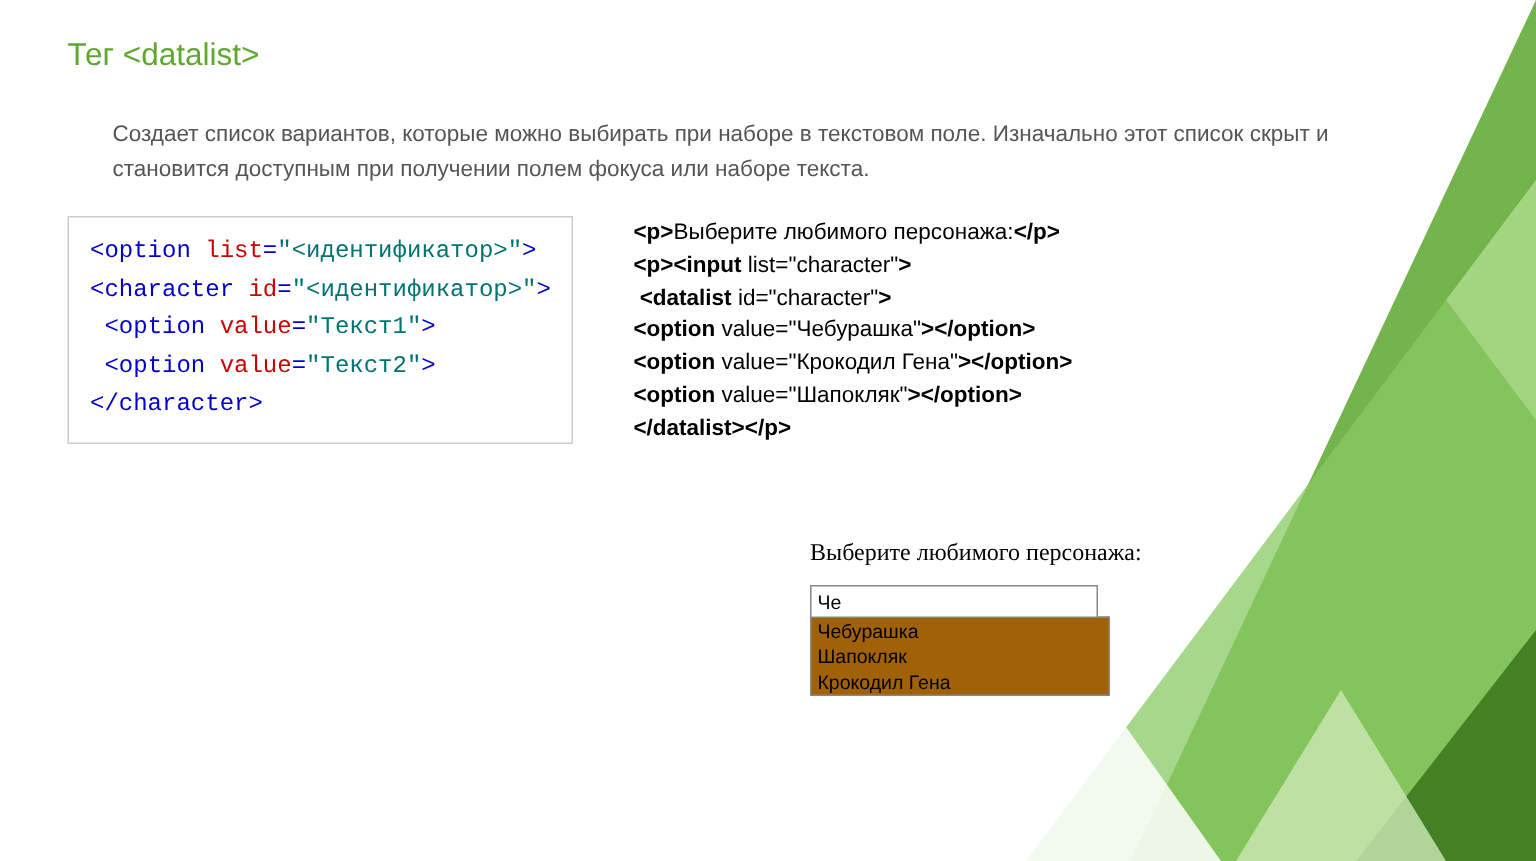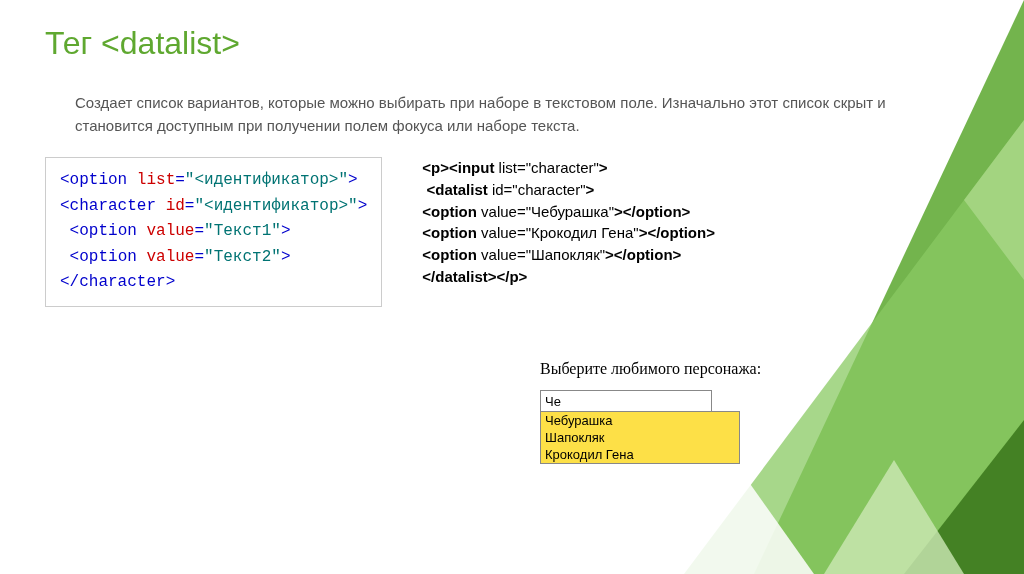--- a/index.html
+++ b/index.html
@@ -12,21 +12,21 @@
       overflow: hidden;
     }
     .slide {
       position: relative;
       width: 100%;
       height: 100%;
       padding: 25px 45px;
     }
     .title {
       color: #5fa830;
-      font-size: 32px;
+      font-size: 21px;
       font-weight: normal;
       margin-bottom: 30px;
     }
     .description {
       color: #555;
       font-size: 15px;
       text-align: left;
       line-height: 1.5;
       margin: 0 30px 20px 30px;
     }
@@ -57,31 +57,31 @@
       position: absolute;
       left: 540px;
       top: 360px;
       font-family: 'Times New Roman', serif;
       font-size: 16px;
       z-index: 2;
     }
     .demo-label { margin-bottom: 12px; }
     .demo-input {
       border: 1px solid #888;
-      width: 172px;
+      width: 192px;
       height: 22px;
       padding: 2px 4px;
       font-family: Arial, sans-serif;
       font-size: 13px;
       background: #fff;
     }
     .demo-dropdown {
       border: 1px solid #888;
       width: 200px;
-      background: #fde047;
+      background: #a16207;
       margin-top: -1px;
     }
     .demo-option {
       padding: 1px 4px;
       font-family: Arial, sans-serif;
       font-size: 13px;
     }
     .tag-blue { color: #0000cc; }
     .attr-red { color: #cc0000; }
     .val-teal { color: #007373; }
@@ -105,20 +105,21 @@
   <p class="description">Создает список вариантов, которые можно выбирать при наборе в текстовом поле. Изначально этот список скрыт и становится доступным при получении полем фокуса или наборе текста.</p>
 
   <div class="content-row">
     <div class="code-left"><span class="bracket">&lt;</span><span class="tag-blue">option</span> <span class="attr-red">list</span><span class="bracket">=</span><span class="val-teal">"&lt;идентификатор&gt;"</span><span class="bracket">&gt;</span>
 <span class="bracket">&lt;</span><span class="tag-blue">character</span> <span class="attr-red">id</span><span class="bracket">=</span><span class="val-teal">"&lt;идентификатор&gt;"</span><span class="bracket">&gt;</span>
  <span class="bracket">&lt;</span><span class="tag-blue">option</span> <span class="attr-red">value</span><span class="bracket">=</span><span class="val-teal">"Текст1"</span><span class="bracket">&gt;</span>
  <span class="bracket">&lt;</span><span class="tag-blue">option</span> <span class="attr-red">value</span><span class="bracket">=</span><span class="val-teal">"Текст2"</span><span class="bracket">&gt;</span>
 <span class="bracket">&lt;</span><span class="tag-blue">/character</span><span class="bracket">&gt;</span></div>
 
     <div class="code-right">
+      <div><b>&lt;p&gt;</b><span class="normal">Выберите любимого персонажа:</span><b>&lt;/p&gt;</b></div>
       <div><b>&lt;p&gt;&lt;input</b> <span class="normal">list="character"</span><b>&gt;</b></div>
       <div>&nbsp;<b>&lt;datalist</b> <span class="normal">id="character"</span><b>&gt;</b></div>
       <div><b>&lt;option</b> <span class="normal">value="Чебурашка"</span><b>&gt;&lt;/option&gt;</b></div>
       <div><b>&lt;option</b> <span class="normal">value="Крокодил Гена"</span><b>&gt;&lt;/option&gt;</b></div>
       <div><b>&lt;option</b> <span class="normal">value="Шапокляк"</span><b>&gt;&lt;/option&gt;</b></div>
       <div><b>&lt;/datalist&gt;&lt;/p&gt;</b></div>
     </div>
   </div>
 
   <div class="demo-area">

